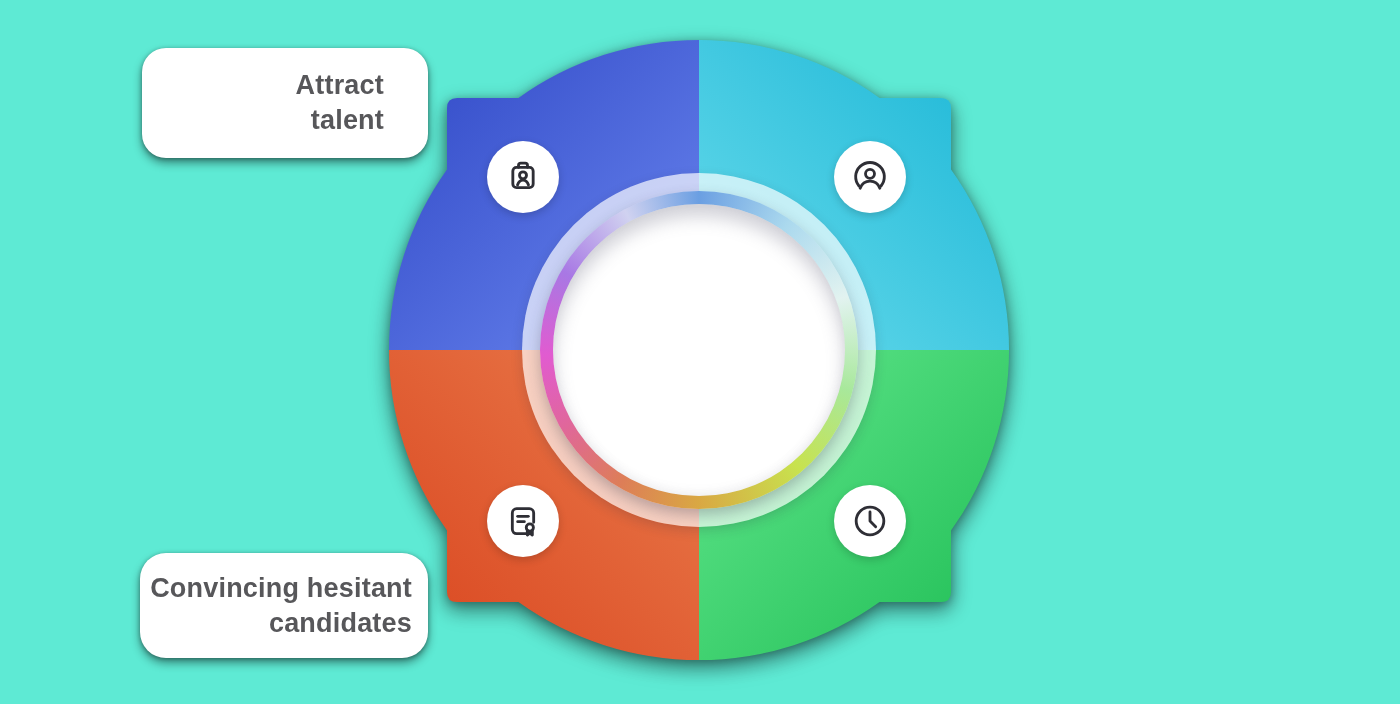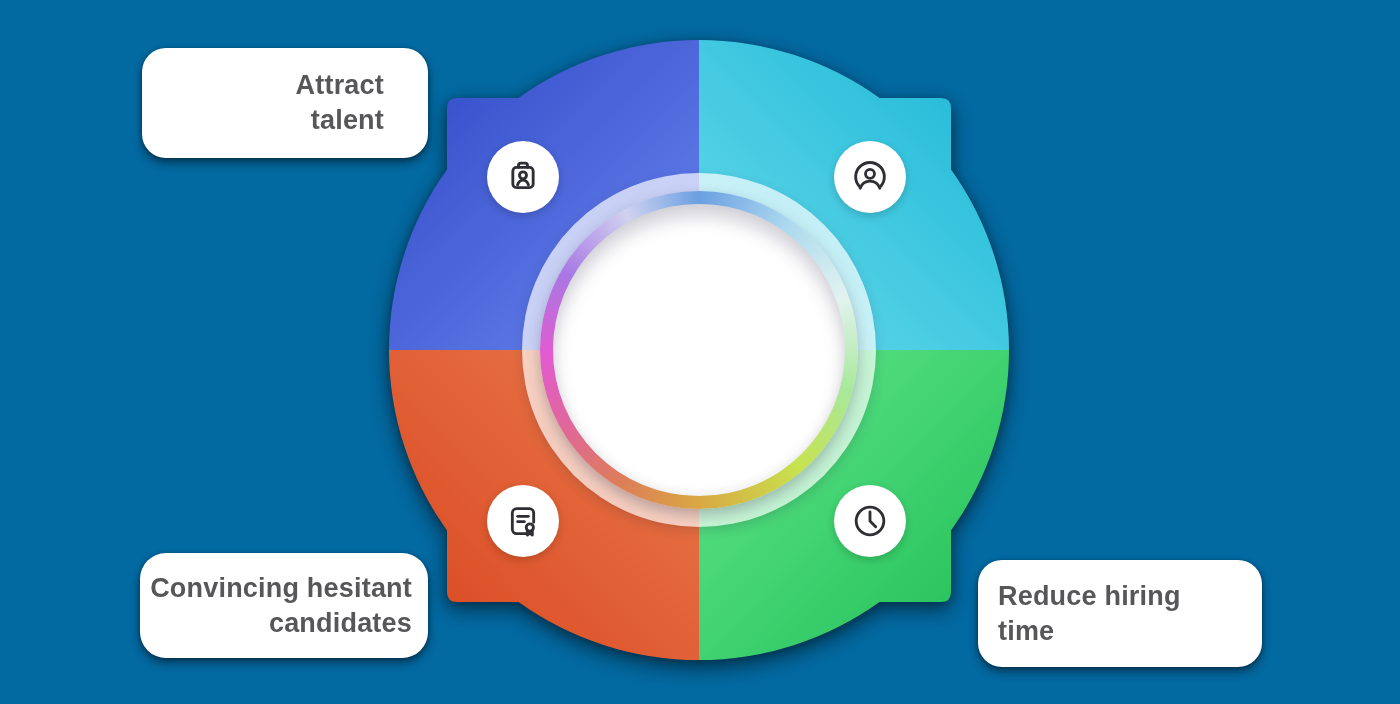--- a/index.html
+++ b/index.html
@@ -1,17 +1,17 @@
 <!DOCTYPE html>
 <html style="--text: #57575a; --card-bg: #ffffff;"><head>
 <meta charset="utf-8">
 <style>
   html,body{margin:0;padding:0;}
   body{width:1400px;height:704px;background:#ffffff;font-family:"Liberation Sans", sans-serif;}
-  .stage{position:relative;width:1400px;height:704px;background:#0369a1;overflow:hidden;}
+  .stage{position:relative;width:1400px;height:704px;background:#5eead4;overflow:hidden;}
 
   
   .card{
     position:absolute;box-sizing:border-box;background:var(--card-bg,#fff);
     border-radius:24px;display:flex;align-items:center;
     box-shadow:0 5px 10px rgba(0,0,0,0.42), 0 1px 4px rgba(0,0,0,0.30);
   }
   .card .label{
     font-size:27px;line-height:35px;font-weight:bold;color:var(--text,#57575a);
     white-space:pre-line;letter-spacing:0.2px;
@@ -121,18 +121,14 @@
   </div>
 
   <div class="card card-1">
     <span class="label">Attract
 talent</span>
   </div>
   <div class="card card-3">
     <span class="label">Convincing hesitant
 candidates</span>
   </div>
-  <div class="card card-4">
-    <span class="label">Reduce hiring
-time</span>
-  </div>
 
 </div>
 
 </body></html>

